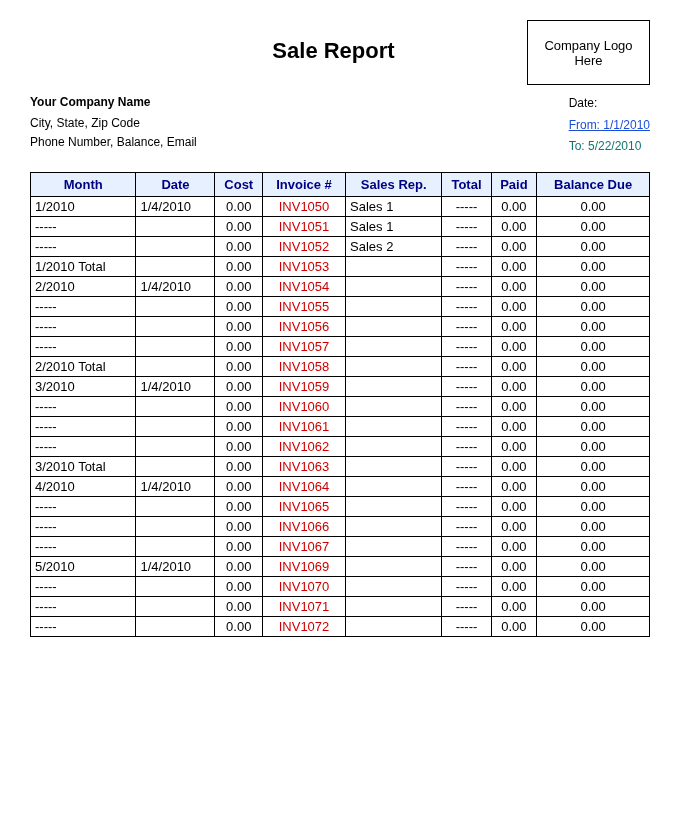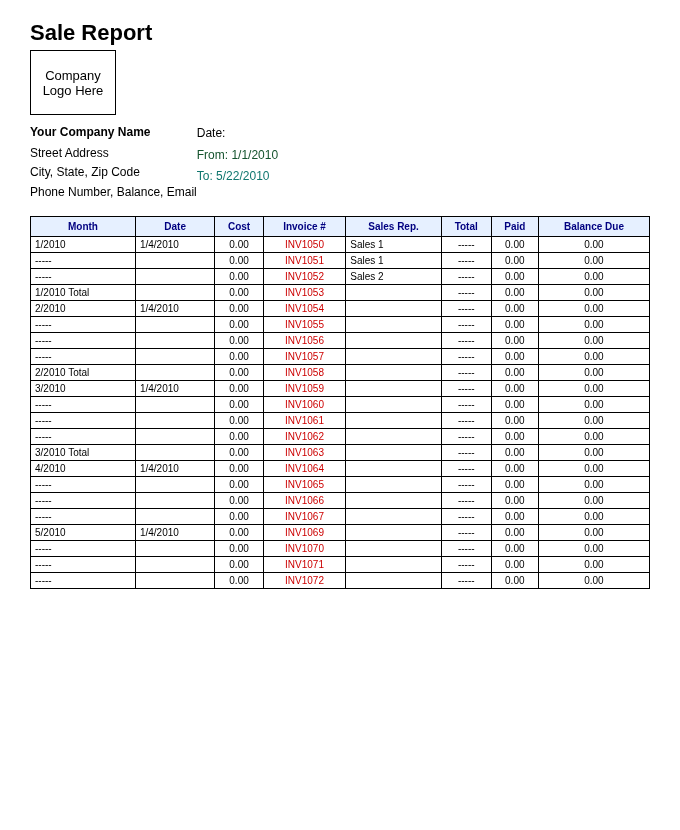--- a/index.html
+++ b/index.html
@@ -8,66 +8,66 @@
       font-size: 12px;
       background: #fff;
       width: 680px;
       min-height: 830px;
       padding: 20px 30px;
       color: #000;
     }
     .header-area {
       display: flex;
       justify-content: space-between;
-      align-items: flex-start;
+      align-items: center;
       margin-bottom: 8px;
-      flex-direction: column;
     }
     .title-area {
       text-align: center;
       flex: 1;
     }
     .title-area h1 {
       font-size: 22px;
       font-weight: bold;
       margin-bottom: 4px;
     }
     .logo-box {
       border: 1px solid #000;
-      width: 86px;
+      width: 123px;
       min-height: 65px;
       display: flex;
       align-items: center;
       justify-content: center;
       text-align: center;
       font-size: 13px;
       padding: 6px;
       flex-shrink: 0;
     }
     .company-info {
       display: flex;
+      justify-content: space-between;
       margin-bottom: 14px;
     }
     .company-left {
       font-size: 12px;
       line-height: 1.6;
     }
     .company-left .company-name {
       font-weight: bold;
       margin-bottom: 2px;
     }
     .company-right {
       font-size: 12px;
       text-align: left;
       line-height: 1.8;
     }
     table {
       width: 100%;
       border-collapse: collapse;
-      font-size: 10px;
+      font-size: 13px;
     }
     table thead tr th {
       background-color: #e6f0ff;
       border: 1px solid #000;
       text-align: center;
       padding: 4px 3px;
       font-weight: bold;
       color: #000080;
     }
     table tbody tr td {
@@ -91,27 +91,26 @@
     <h1>Sale Report</h1>
   </div>
   <div class="logo-box">
     <span>Company Logo Here</span>
   </div>
 </div>
 
 <div class="company-info">
   <div class="company-left">
     <div class="company-name">Your Company Name</div>
-    <div>Street Address</div>
     <div>City, State, Zip Code</div>
     <div>Phone Number, Balance, Email</div>
   </div>
   <div class="company-right">
     <div>Date:</div>
-    <div style="color:#14532d;">From: 1/1/2010</div>
+    <div style="color:#1d4ed8;text-decoration:underline;">From: 1/1/2010</div>
     <div style="color:#0f766e;">To: 5/22/2010</div>
   </div>
 </div>
 
 <table>
   <thead>
     <tr>
       <th>Month</th>
       <th>Date</th>
       <th>Cost</th>

